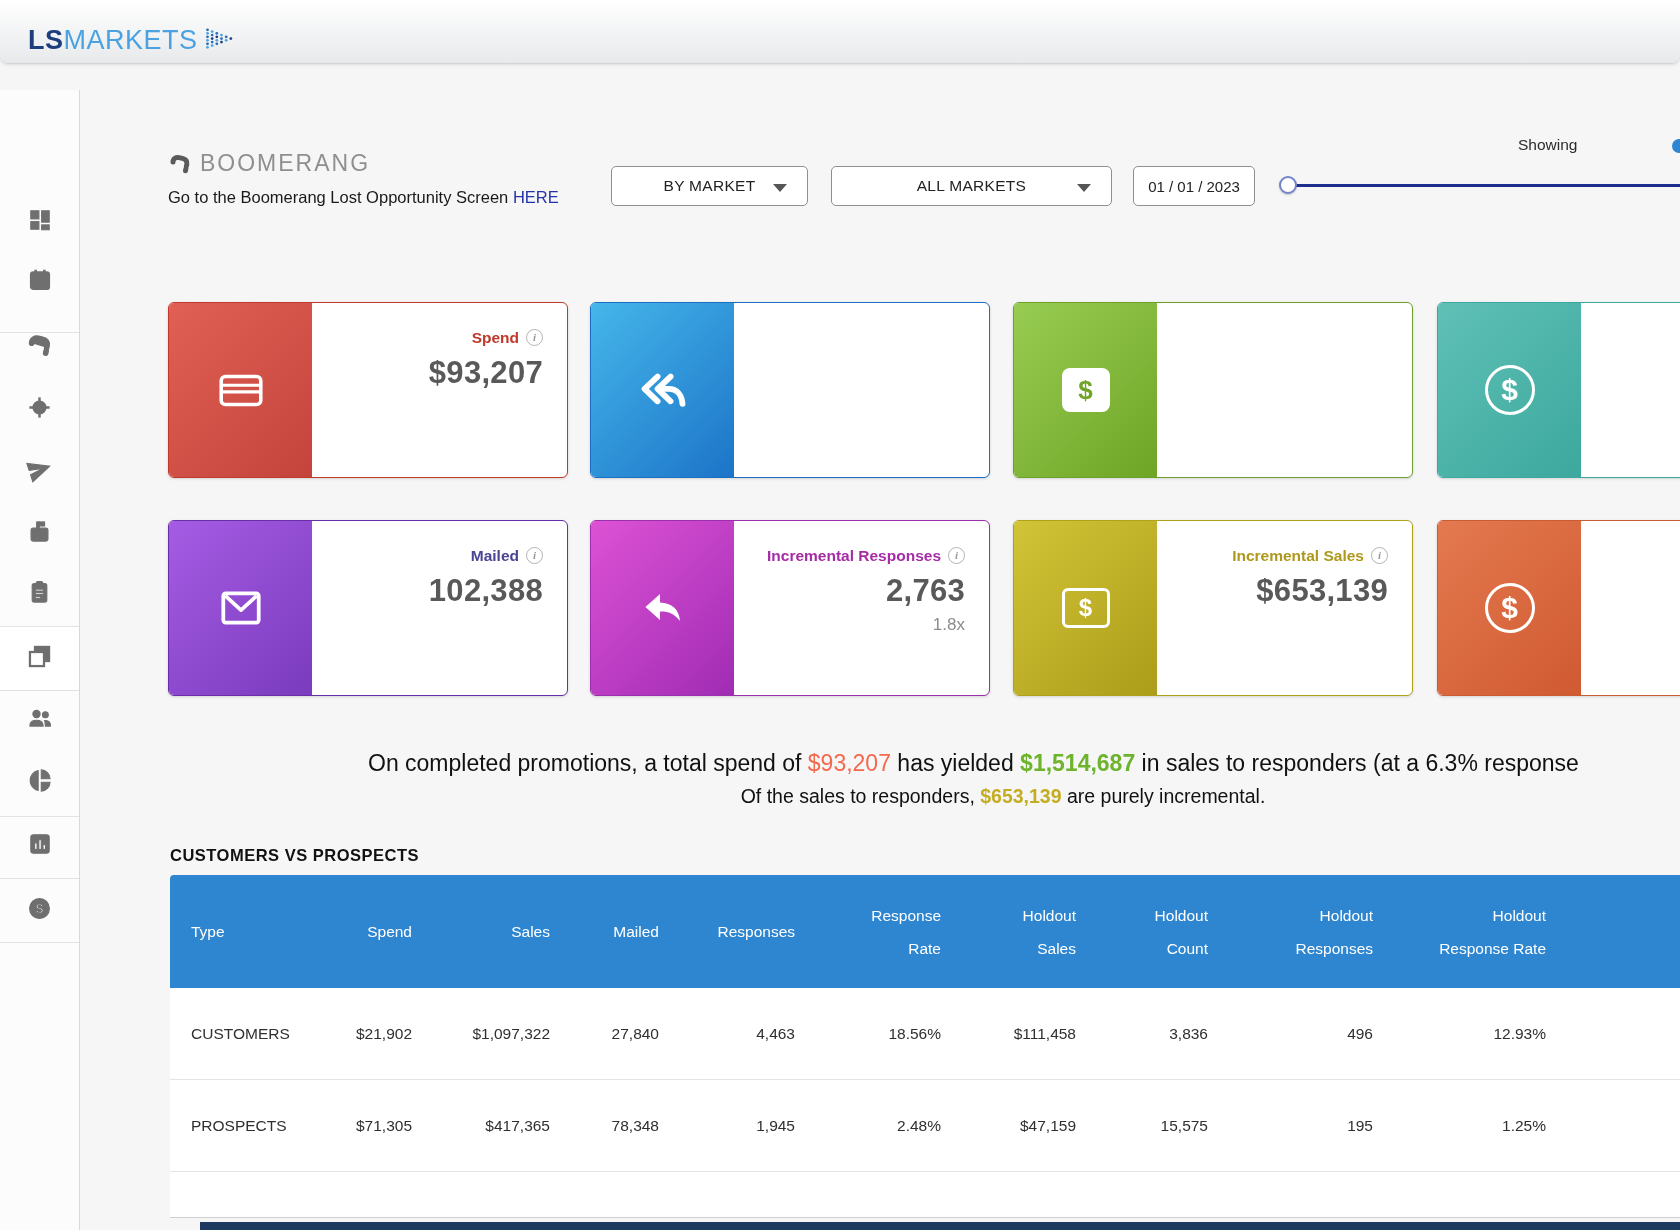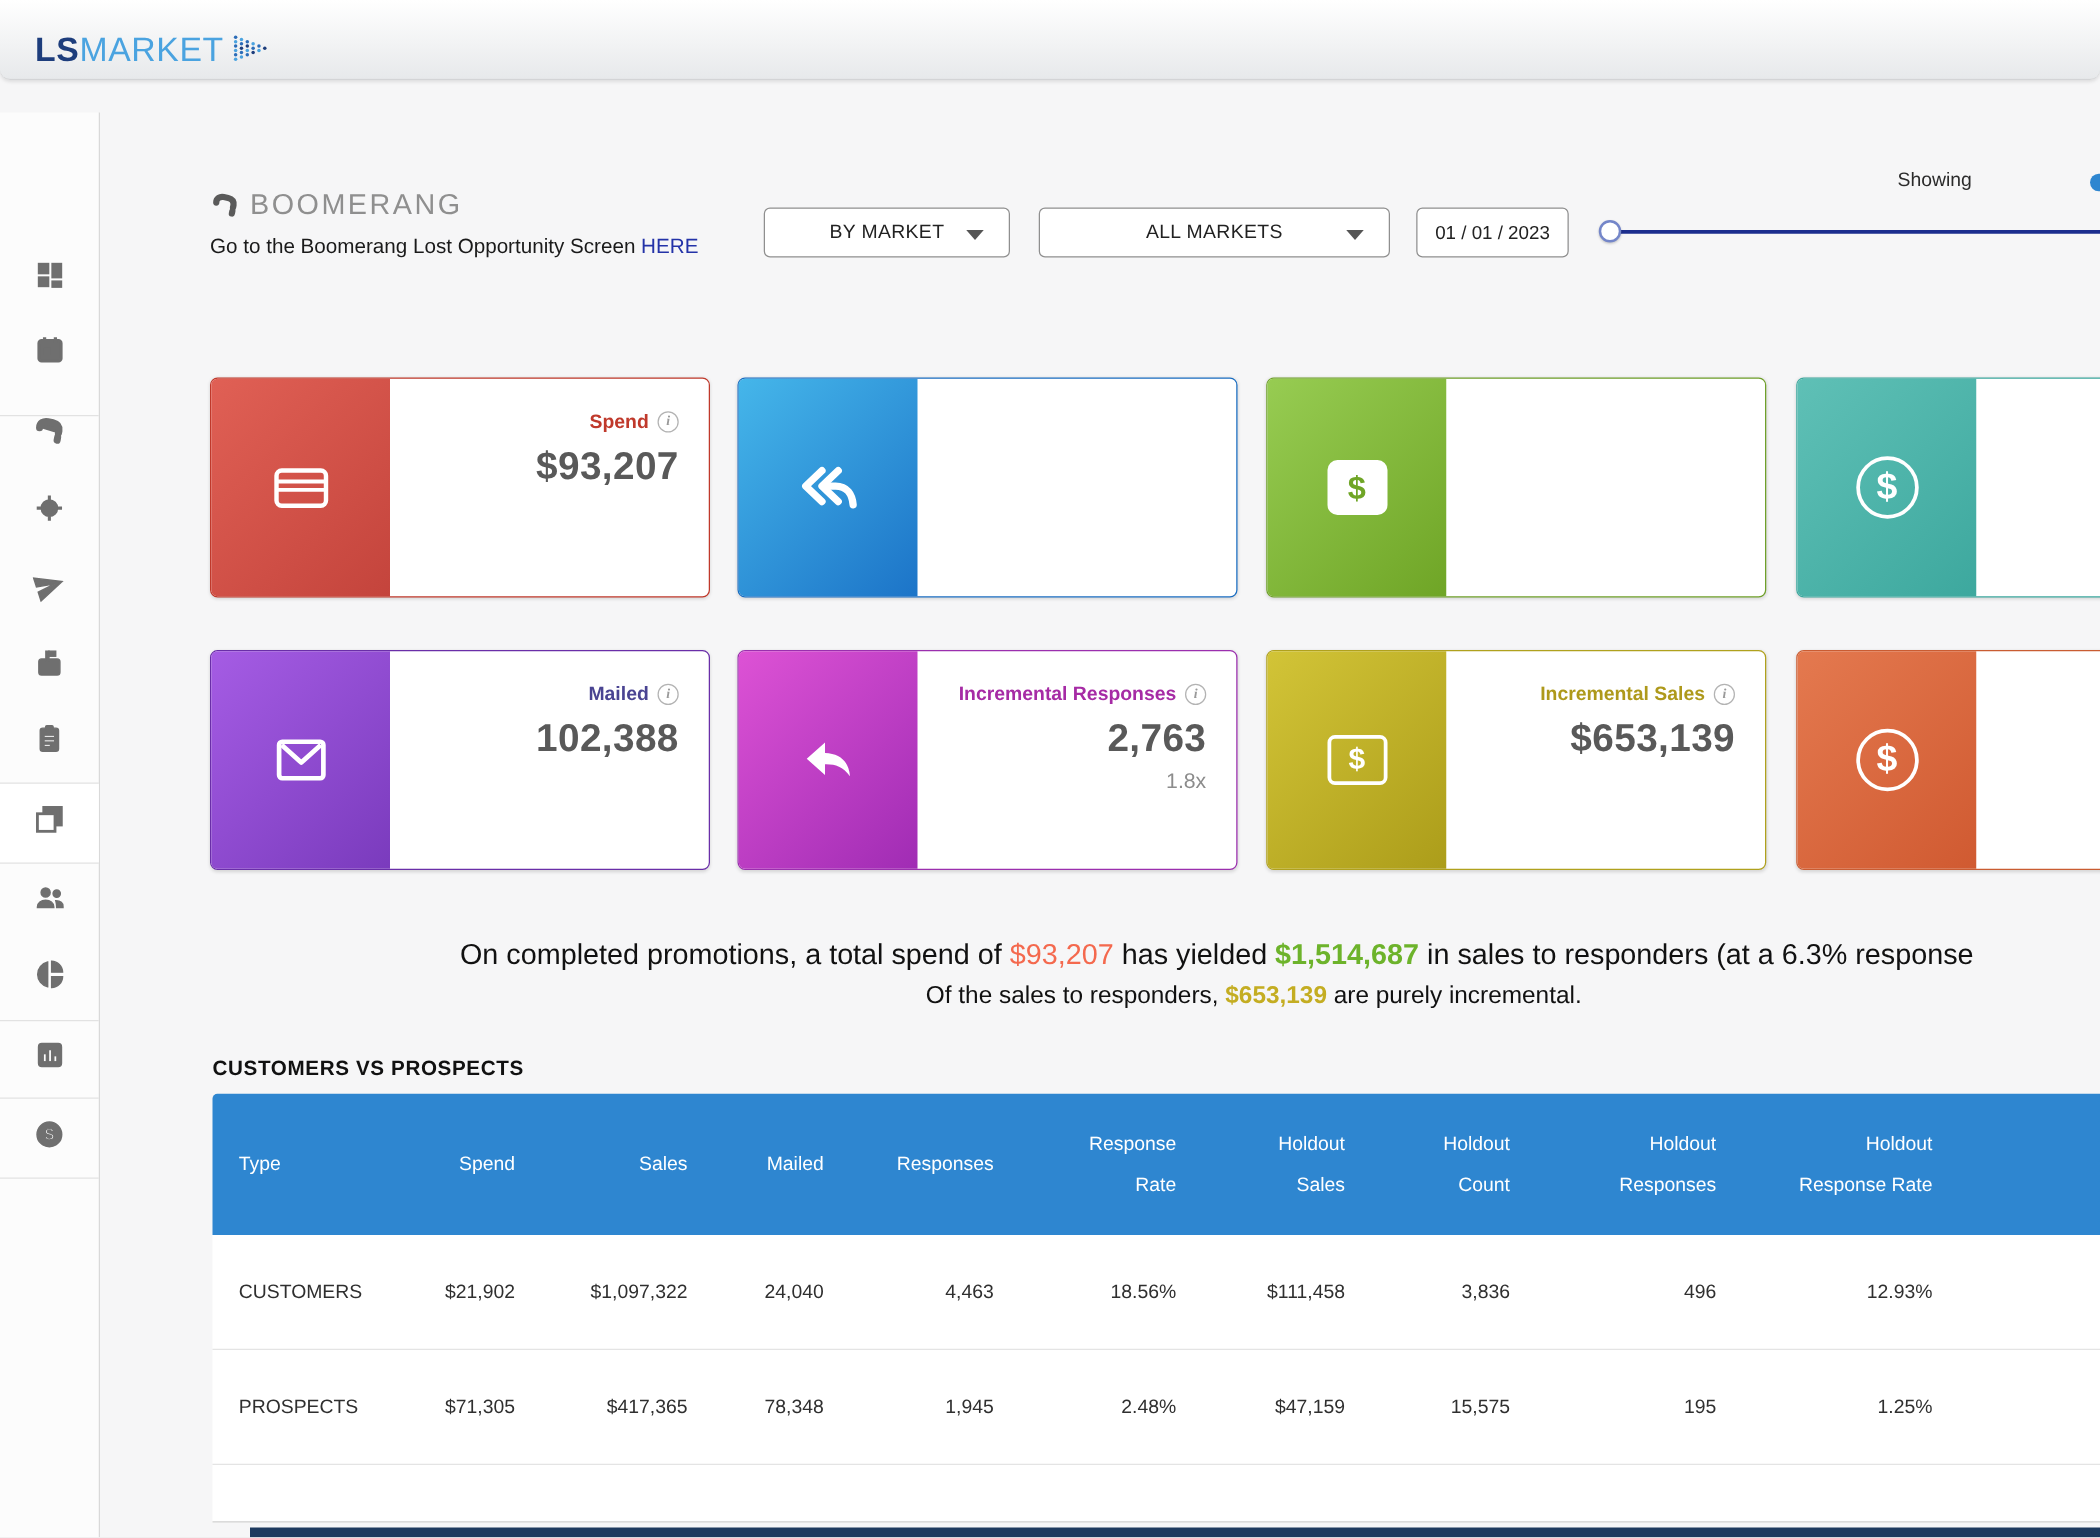--- a/index.html
+++ b/index.html
@@ -110,21 +110,21 @@
   .next-bar { position:absolute; left:200px; top:1222px; width:1480px; height:8px; background:#1e3a5f; }
 </style>
 </head>
 <body>
 
 <div class="root">
 
   <div class="topbar">
     <div class="logo">
       <span class="ls">LS</span>
-        <span class="direct">MARKET</span>
+        <span class="direct">MARKETS</span>
       <span style="margin-left:2px;">
         <svg width="36" height="28" viewBox="0 0 26 24">
           <g fill="#2b6cb8">
             <circle cx="4" cy="5" r="1.2"></circle>
               <circle cx="4" cy="8" r="1.2" fill="#4aa3e0"></circle>
               <circle cx="4" cy="11" r="1.2"></circle>
               <circle cx="4" cy="14" r="1.2" fill="#4aa3e0"></circle>
               <circle cx="4" cy="17" r="1.2"></circle>
               <circle cx="4" cy="20" r="1.2" fill="#4aa3e0"></circle>
             <circle cx="8" cy="6.5" r="1.2" fill="#4aa3e0"></circle>
@@ -398,21 +398,21 @@
         <div>Response Rate</div>
       </div>
     <div class="hc"></div>
   </div>
 
   <div class="tbl-rows">
     <div class="trow">
       <div class="tc">CUSTOMERS</div>
       <div class="tc">$21,902</div>
       <div class="tc">$1,097,322</div>
-      <div class="tc">24,040</div>
+      <div class="tc">27,840</div>
       <div class="tc">4,463</div>
       <div class="tc">18.56%</div>
       <div class="tc">$111,458</div>
       <div class="tc">3,836</div>
       <div class="tc">496</div>
       <div class="tc">12.93%</div>
       <div class="tc"></div>
     </div>
     <div class="trow">
       <div class="tc">PROSPECTS</div>

